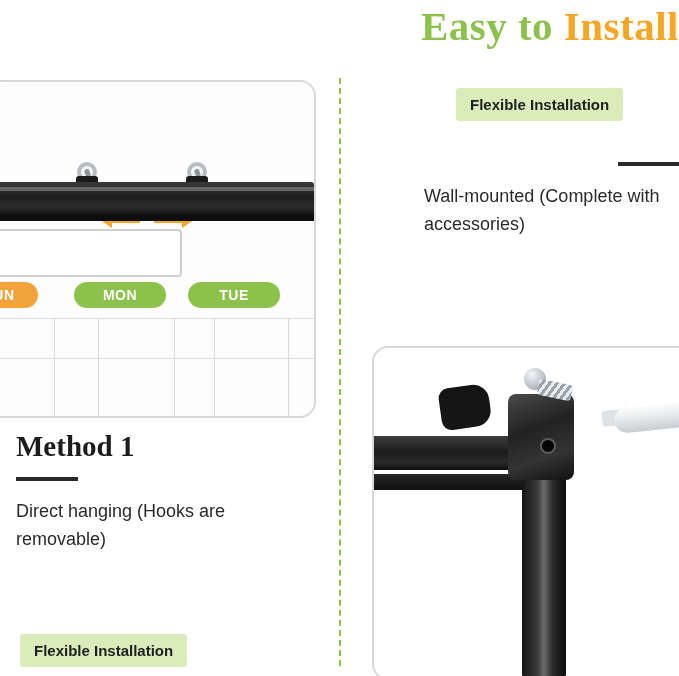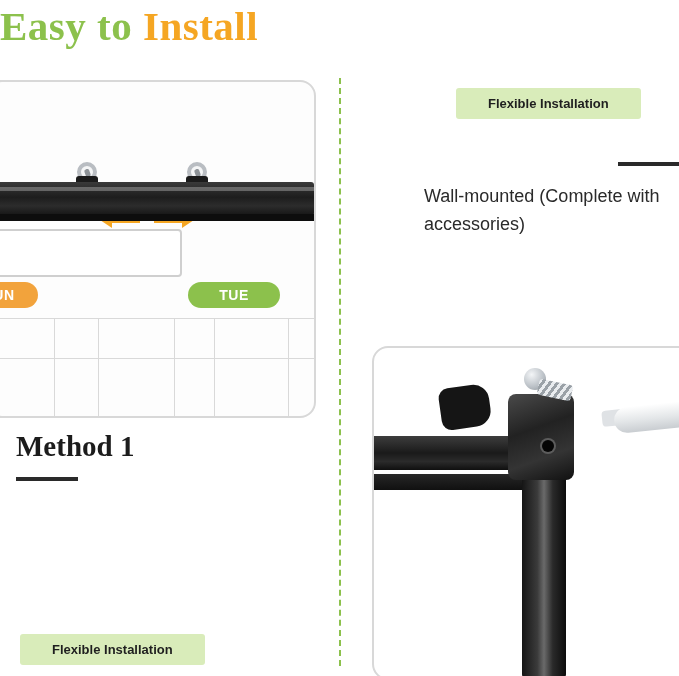--- a/index.html
+++ b/index.html
@@ -14,21 +14,21 @@
     overflow: hidden;
     position: relative;
   }
 
   
   .title {
     position: absolute;
     top: 2px;
     left: 0;
     width: 679px;
-    text-align: left;
+    text-align: right;
     font-family: "Liberation Serif", serif;
     font-weight: bold;
     font-size: 41px;
     letter-spacing: 0.5px;
     white-space: nowrap;
   }
   .title .part-a { color: #8cc14c; }
   .title .part-b { color: #f5a623; }
 
   
@@ -221,22 +221,22 @@
     line-height: 28px;
     color: #2a2a2a;
   }
 
   
   .tag {
     position: absolute;
     background: #d9ecba;
     color: #1f1f1f;
     font-weight: bold;
-    font-size: 13px;
-    padding: 8px 32px;
+    font-size: 15px;
+    padding: 8px 14px;
     border-radius: 3px;
     white-space: nowrap;
   }
   .tag-left { left: 20px; top: 634px; }
   .tag-right { left: 456px; top: 88px; }
 
   
   .m2 {
     position: absolute;
     left: 424px;
@@ -402,34 +402,36 @@
     <span class="tab"></span>
   </div>
 
   <div class="rail"></div>
   <div class="rail-shine"></div>
   <div class="rail-bottom-edge"></div>
 
   <div class="note-box"></div>
 
   <div class="day-pill pill-sun">SUN</div>
+  <div class="day-pill pill-mon">MON</div>
   <div class="day-pill pill-tue">TUE</div>
 
   <div class="grid-v" style="left:66px;"></div>
   <div class="grid-v" style="left:110px;"></div>
   <div class="grid-v" style="left:186px;"></div>
   <div class="grid-v" style="left:226px;"></div>
   <div class="grid-v" style="left:300px;"></div>
   <div class="grid-h" style="top:236px;"></div>
   <div class="grid-h" style="top:276px;"></div>
 </div>
 
 <div class="m1">
   <h2 class="m1-title">Method 1</h2>
   <div class="rule"></div>
+  <div class="m1-body">Direct hanging (Hooks are removable)</div>
 </div>
 
 <div class="tag tag-left">Flexible Installation</div>
 
 <div class="tag tag-right">Flexible Installation</div>
 
 <div class="m2">
   <div class="rule"></div>
   <div class="m2-body">Wall-mounted (Complete with accessories)</div>
 </div>

